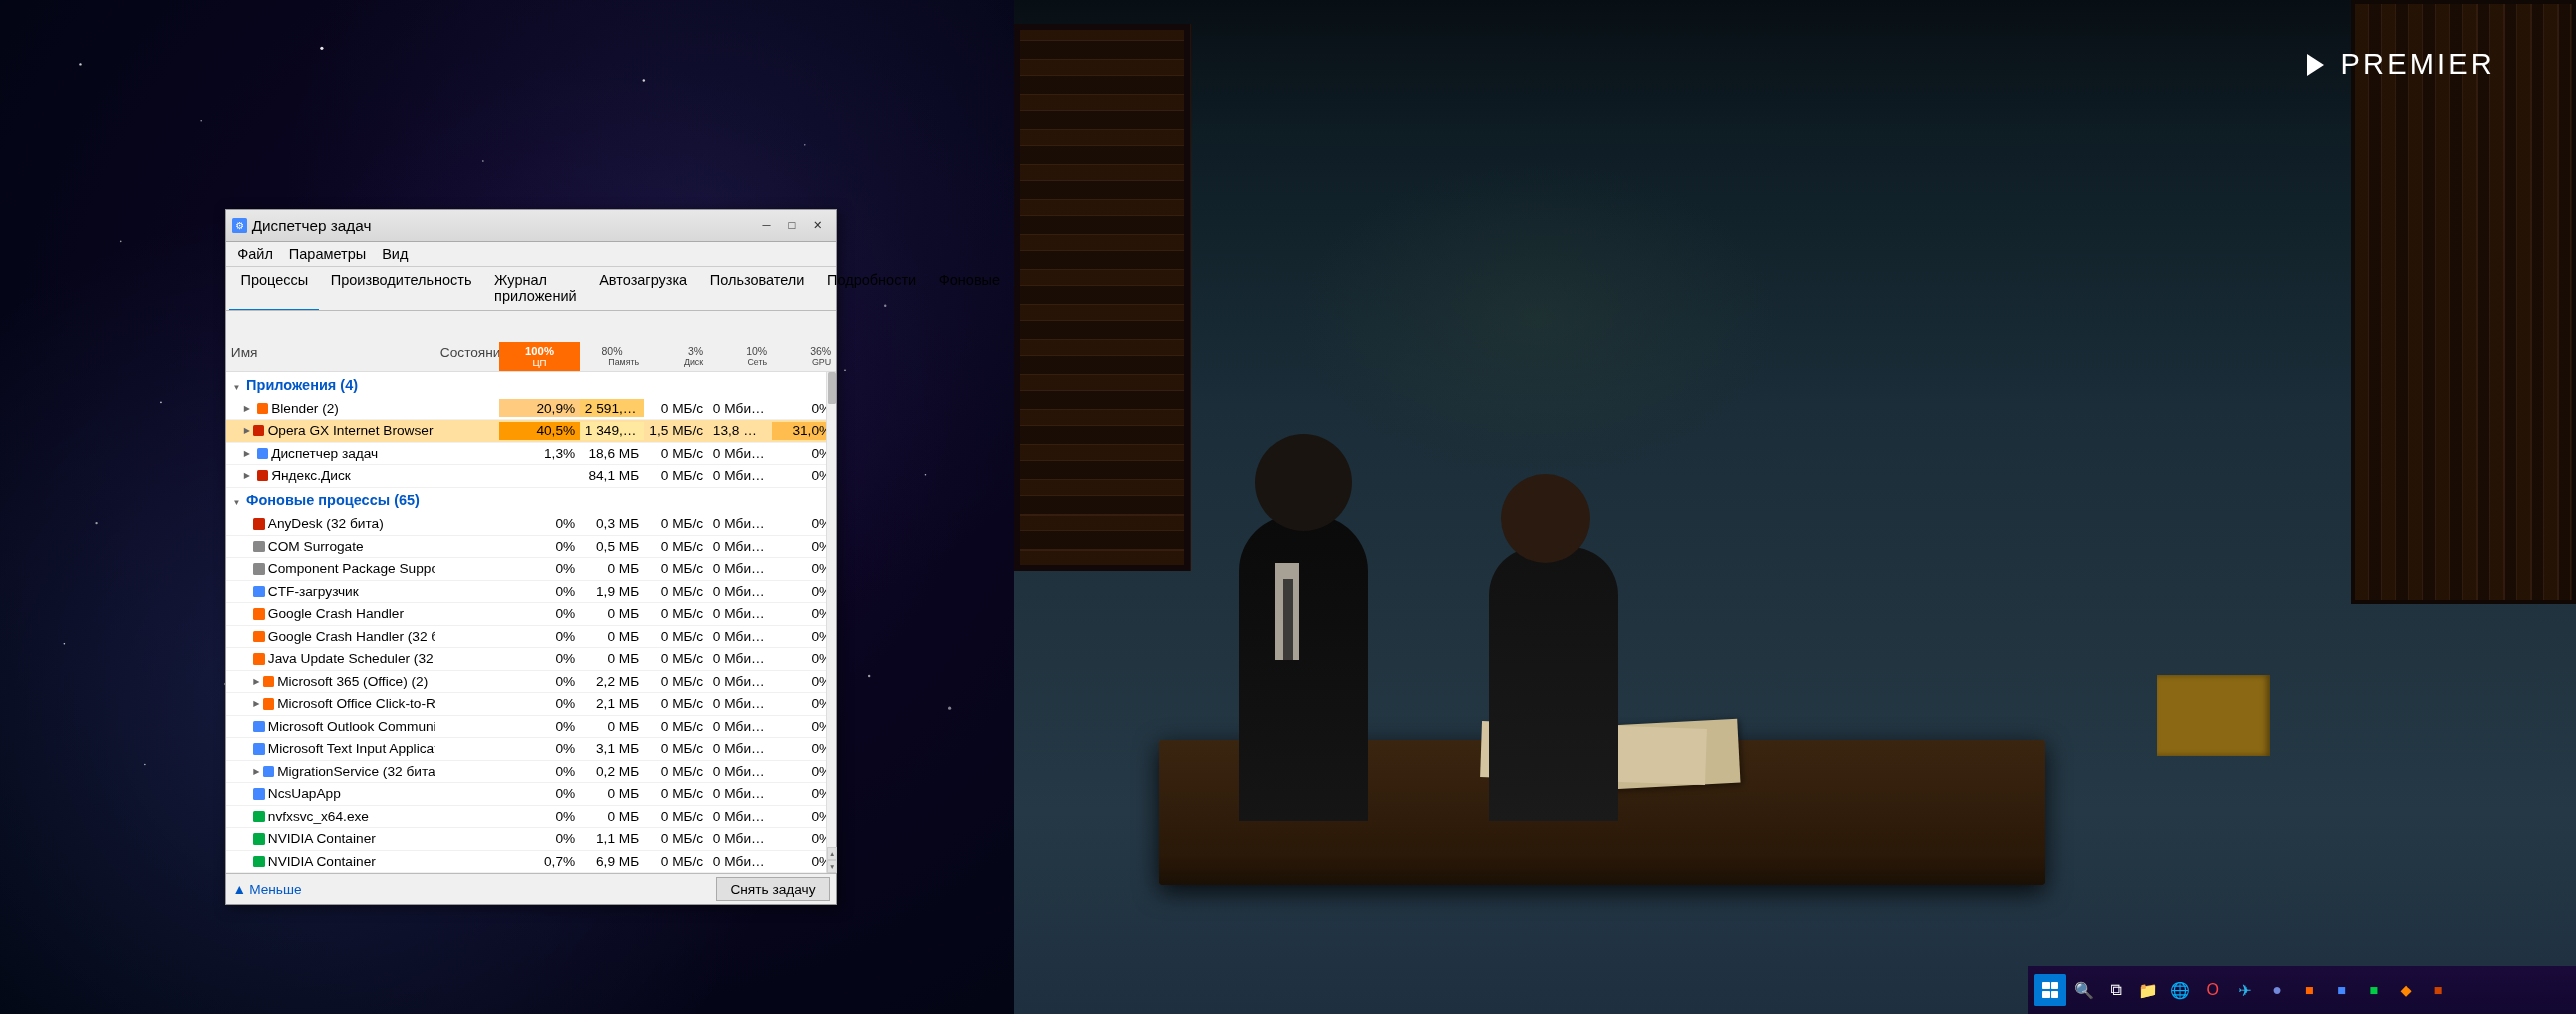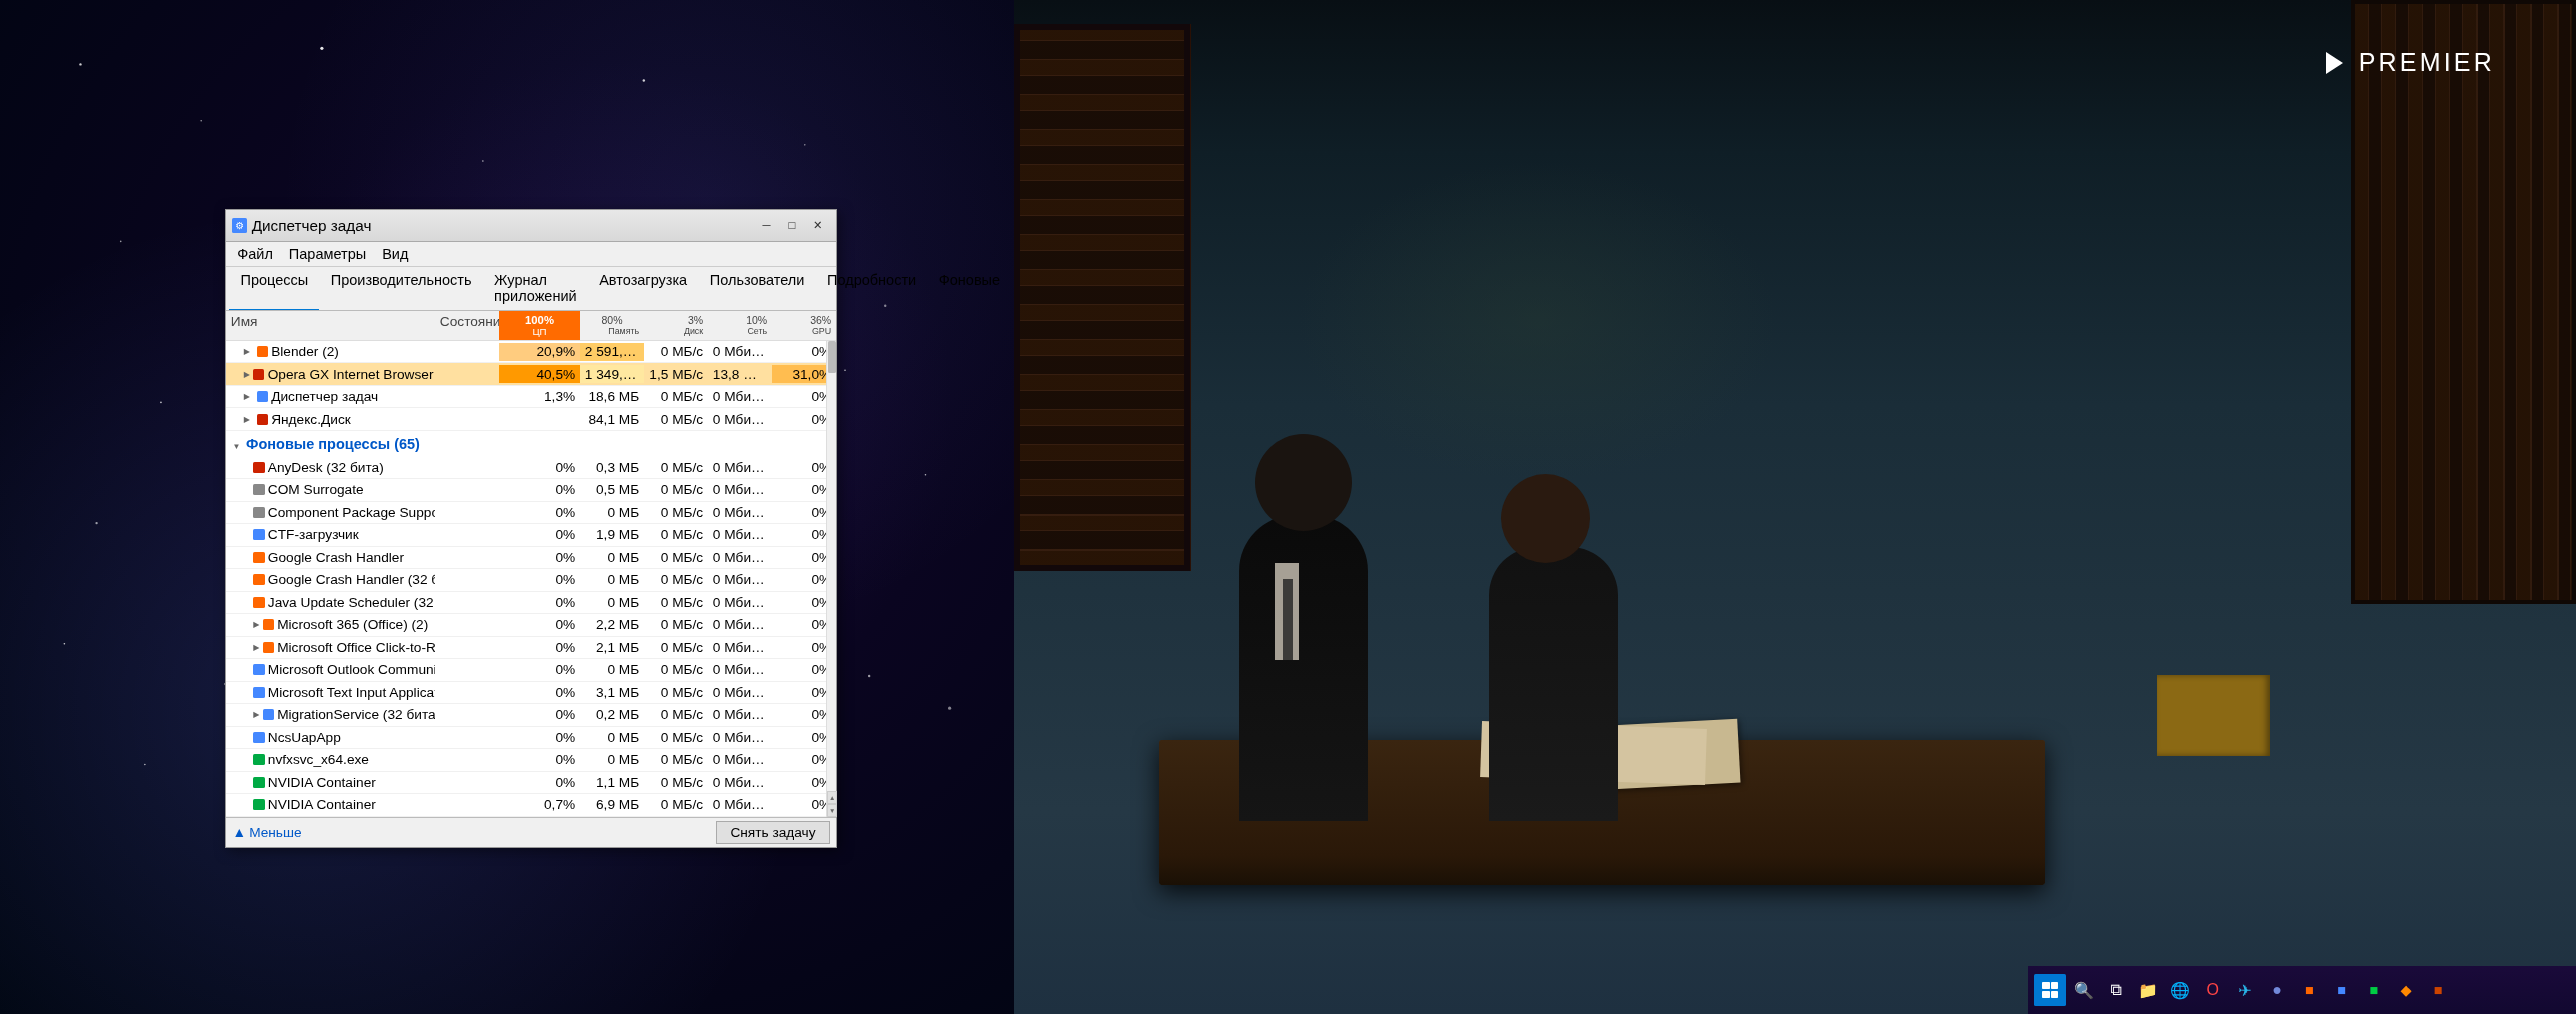--- a/index.html
+++ b/index.html
@@ -53,21 +53,21 @@
     .scene-bg {
       position: absolute;
       inset: 0;
       background:
         linear-gradient(to bottom, #080f14 0%, #0f1e26 15%, #1a2d38 40%, #253845 80%, #1e3040 100%);
     }
     .premier-logo {
       position: absolute;
       top: 48px; right: 81px;
       color: white;
-      font-size: 25px;
+      font-size: 29px;
       font-weight: 300;
       letter-spacing: 3.2px;
       display: flex;
       align-items: center;
       gap: 16px;
     }
     .premier-play {
       width: 0; height: 0;
       border-top: 11.3px solid transparent;
       border-bottom: 11.3px solid transparent;
@@ -179,20 +179,21 @@
       padding: 4.8px 11.3px;
       font-size: 14.5px;
       cursor: pointer;
       color: #000;
       border-bottom: 1.6px solid transparent;
     }
     .tm-tab.active { border-bottom: 1.6px solid #0078d4; color: #000000; }
 
     .tm-content {
       background: #fff;
+      margin-top: 31px;
     }
     .tm-header-row {
       display: grid;
       grid-template-columns: 1fr 64px 81px 64px 64px 64px 64px;
       background: #f0f0f0;
       border-bottom: 0.8px solid #ddd;
       font-size: 13.7px;
     }
     .tm-col-header {
       padding: 3.2px 4.8px;
@@ -511,20 +512,24 @@
         <div style="font-size:8.9px;">Сеть</div>
       </div>
       <div class="tm-col-header">
         <div style="font-size:10.5px;">36%</div>
         <div style="font-size:8.9px;">GPU</div>
       </div>
     </div>
 
     <div class="scrollbar-area">
 
+      <div class="tm-section-header">
+        <span class="expand-arrow">▼</span>
+        <span>Приложения (4)</span>
+      </div>
 
       <div class="tm-row">
         <div class="tm-cell">
           <div class="tm-process-name">
             <span class="expand-arrow">▶</span>
             <div class="tm-process-icon icon-orange"></div>
             <span>Blender (2)</span>
           </div>
         </div>
         <div class="tm-cell"></div>

